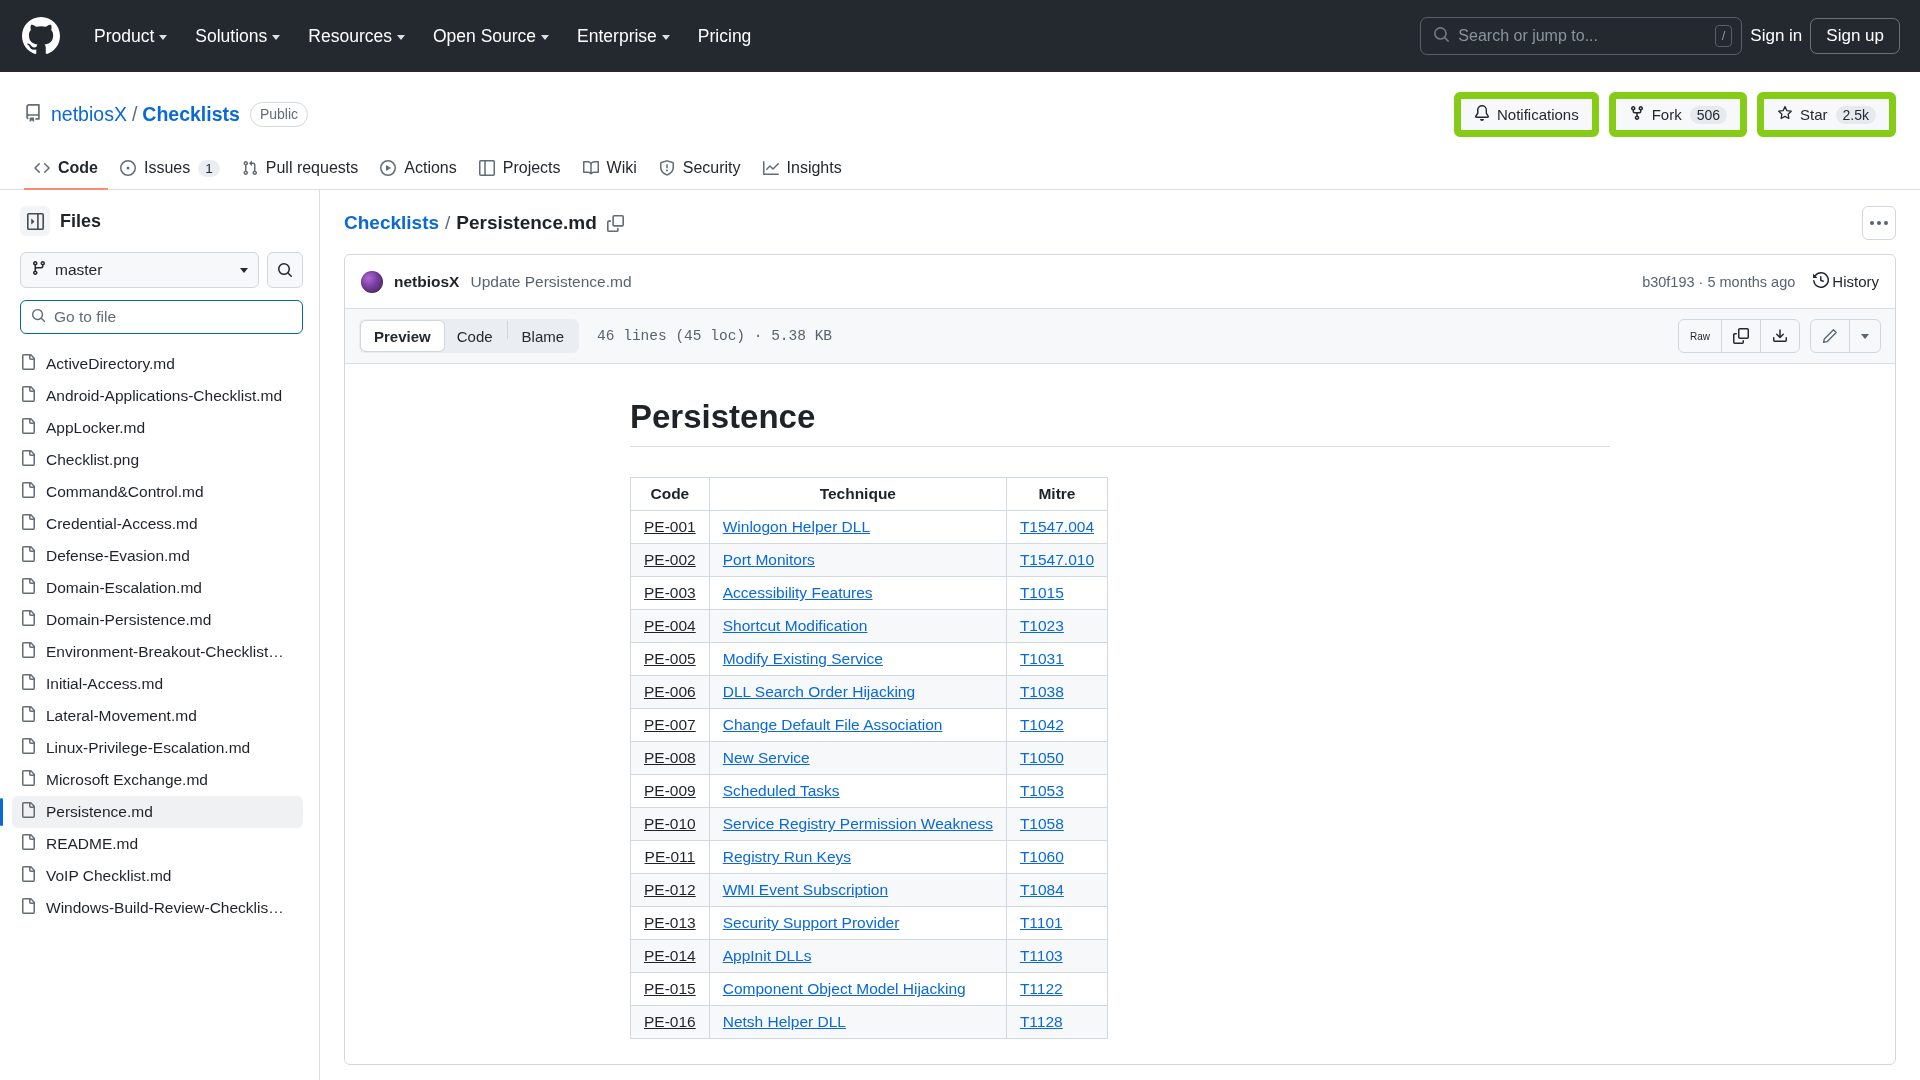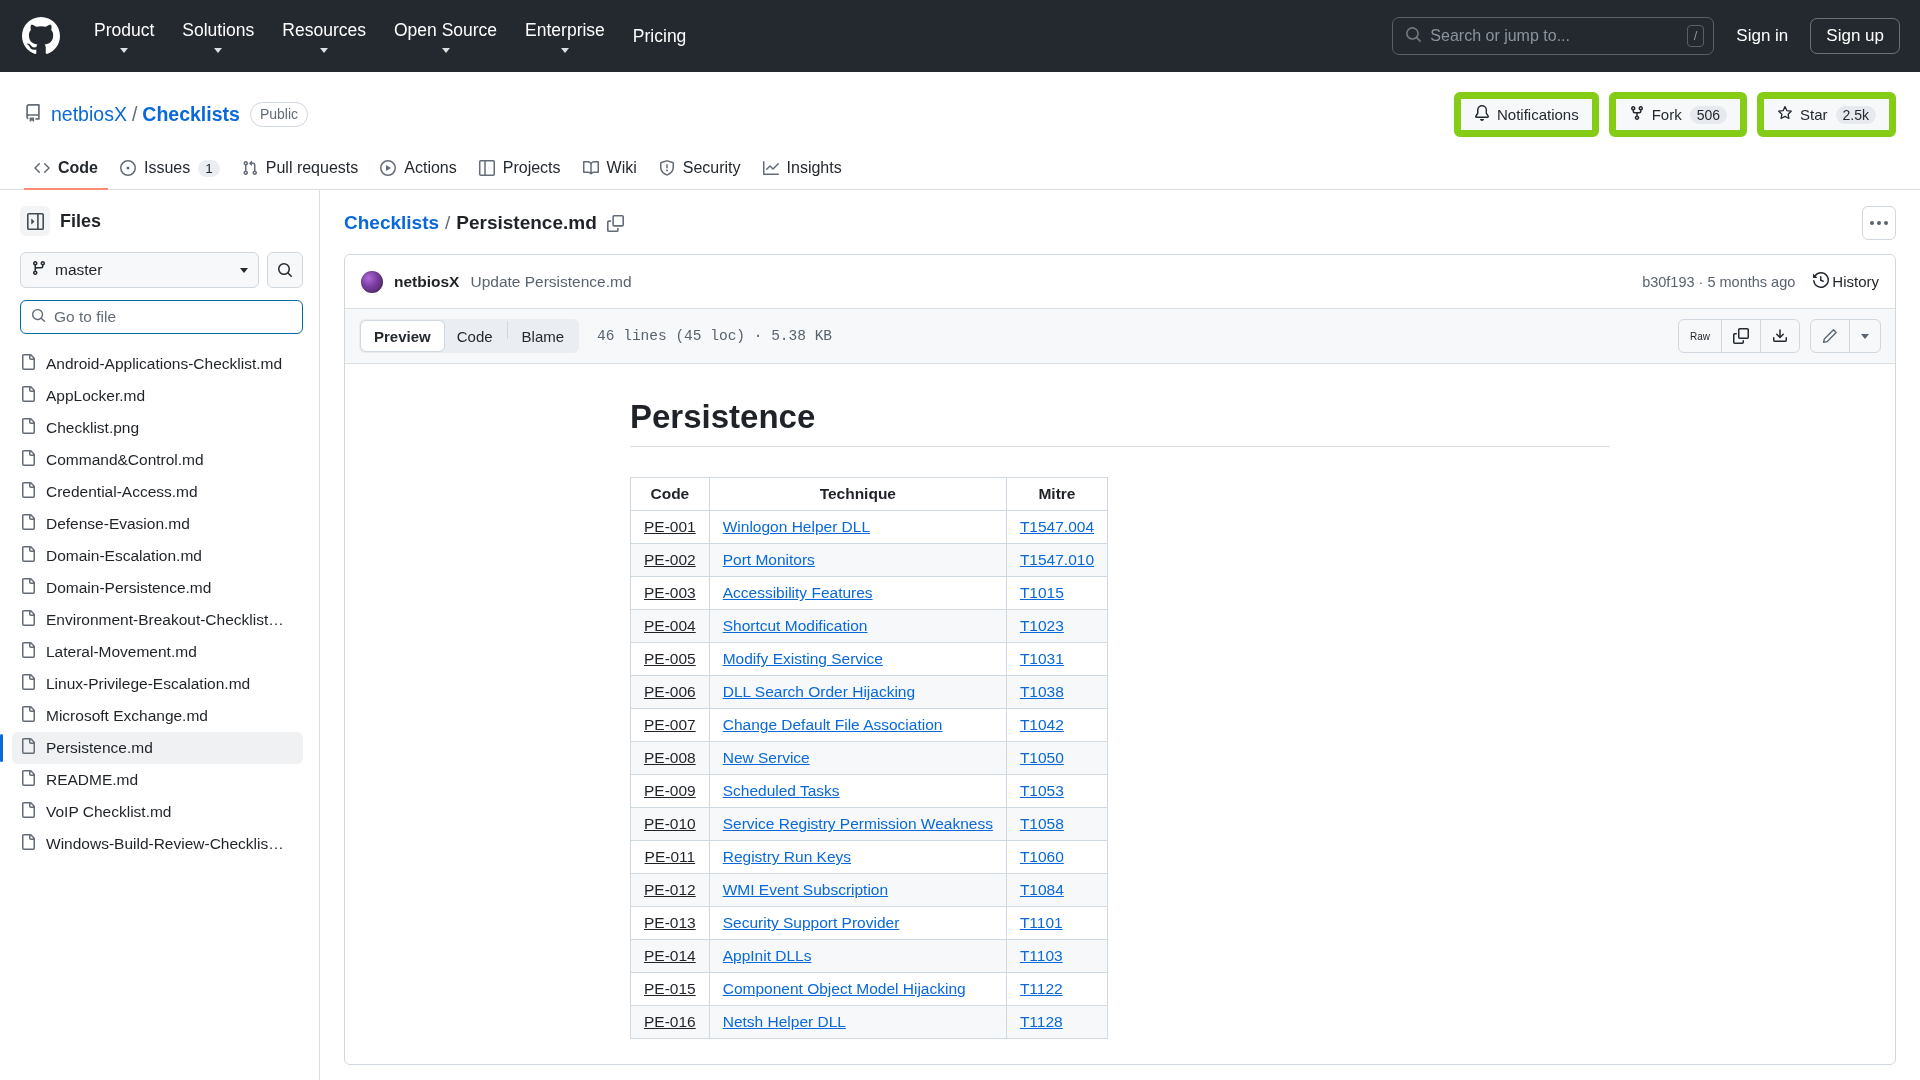--- a/index.html
+++ b/index.html
@@ -21,29 +21,28 @@
     padding: 0 20px 0 22px;
     color: #ffffff;
   }
   .gh-logo { width: 38px; height: 38px; margin-right: 20px; flex: none; }
   .gh-nav { display: flex; align-items: center; gap: 0px; }
   .gh-nav-item {
     display: flex; align-items: center; gap: 5px;
     font-size: 17.5px; color: #ffffff;
     padding: 8px 14px; border-radius: 6px; cursor: pointer;
     white-space: nowrap;
-    flex-direction: column;
   }
   .caret-d {
     width: 0; height: 0; border-left: 4.5px solid transparent;
     border-right: 4.5px solid transparent; border-top: 5px solid #ffffff;
     opacity: .85; margin-top: 2px;
   }
   .gh-header-right {
-    margin-left: auto; display: flex; align-items: center; gap: 14px;
+    margin-left: auto; display: flex; align-items: center; 
   }
   .gh-search {
     width: 322px; height: 38px;
     border: 1px solid #57606a; border-radius: 7px;
     background: transparent;
     display: flex; align-items: center; padding: 0 9px 0 12px;
     cursor: text;
   }
   .gh-search .sicon { flex: none; margin-right: 8px; opacity: .75; }
   .gh-search .sph { flex: 1; color: #8b949e; font-size: 16px; }
@@ -463,20 +462,26 @@
           </svg>
       </span>
       <span class="ph">Go to file</span>
     </div>
 
     <div class="file-list" id="file-list">
         <div class="file-item">
           <span class="ficon"><svg width="16" height="16" viewBox="0 0 16 16" fill="#636c76">
               <path d="M2 1.75C2 .784 2.784 0 3.75 0h6.586c.464 0 .909.184 1.237.513l2.914 2.914c.329.328.513.773.513 1.237v9.586A1.75 1.75 0 0 1 13.25 16h-9.5A1.75 1.75 0 0 1 2 14.25Zm1.75-.25a.25.25 0 0 0-.25.25v12.5c0 .138.112.25.25.25h9.5a.25.25 0 0 0 .25-.25V6h-2.75A1.75 1.75 0 0 1 9 4.25V1.5Zm6.75.062V4.25c0 .138.112.25.25.25h2.688l-.011-.013-2.914-2.914-.013-.011Z"></path>
             </svg></span>
+          <span class="fname">ActiveDirectory.md</span>
+        </div>
+        <div class="file-item">
+          <span class="ficon"><svg width="16" height="16" viewBox="0 0 16 16" fill="#636c76">
+              <path d="M2 1.75C2 .784 2.784 0 3.75 0h6.586c.464 0 .909.184 1.237.513l2.914 2.914c.329.328.513.773.513 1.237v9.586A1.75 1.75 0 0 1 13.25 16h-9.5A1.75 1.75 0 0 1 2 14.25Zm1.75-.25a.25.25 0 0 0-.25.25v12.5c0 .138.112.25.25.25h9.5a.25.25 0 0 0 .25-.25V6h-2.75A1.75 1.75 0 0 1 9 4.25V1.5Zm6.75.062V4.25c0 .138.112.25.25.25h2.688l-.011-.013-2.914-2.914-.013-.011Z"></path>
+            </svg></span>
           <span class="fname">Android-Applications-Checklist.md</span>
         </div>
         <div class="file-item">
           <span class="ficon"><svg width="16" height="16" viewBox="0 0 16 16" fill="#636c76">
               <path d="M2 1.75C2 .784 2.784 0 3.75 0h6.586c.464 0 .909.184 1.237.513l2.914 2.914c.329.328.513.773.513 1.237v9.586A1.75 1.75 0 0 1 13.25 16h-9.5A1.75 1.75 0 0 1 2 14.25Zm1.75-.25a.25.25 0 0 0-.25.25v12.5c0 .138.112.25.25.25h9.5a.25.25 0 0 0 .25-.25V6h-2.75A1.75 1.75 0 0 1 9 4.25V1.5Zm6.75.062V4.25c0 .138.112.25.25.25h2.688l-.011-.013-2.914-2.914-.013-.011Z"></path>
             </svg></span>
           <span class="fname">AppLocker.md</span>
         </div>
         <div class="file-item">
           <span class="ficon"><svg width="16" height="16" viewBox="0 0 16 16" fill="#636c76">
@@ -512,20 +517,26 @@
           <span class="ficon"><svg width="16" height="16" viewBox="0 0 16 16" fill="#636c76">
               <path d="M2 1.75C2 .784 2.784 0 3.75 0h6.586c.464 0 .909.184 1.237.513l2.914 2.914c.329.328.513.773.513 1.237v9.586A1.75 1.75 0 0 1 13.25 16h-9.5A1.75 1.75 0 0 1 2 14.25Zm1.75-.25a.25.25 0 0 0-.25.25v12.5c0 .138.112.25.25.25h9.5a.25.25 0 0 0 .25-.25V6h-2.75A1.75 1.75 0 0 1 9 4.25V1.5Zm6.75.062V4.25c0 .138.112.25.25.25h2.688l-.011-.013-2.914-2.914-.013-.011Z"></path>
             </svg></span>
           <span class="fname">Domain-Persistence.md</span>
         </div>
         <div class="file-item">
           <span class="ficon"><svg width="16" height="16" viewBox="0 0 16 16" fill="#636c76">
               <path d="M2 1.75C2 .784 2.784 0 3.75 0h6.586c.464 0 .909.184 1.237.513l2.914 2.914c.329.328.513.773.513 1.237v9.586A1.75 1.75 0 0 1 13.25 16h-9.5A1.75 1.75 0 0 1 2 14.25Zm1.75-.25a.25.25 0 0 0-.25.25v12.5c0 .138.112.25.25.25h9.5a.25.25 0 0 0 .25-.25V6h-2.75A1.75 1.75 0 0 1 9 4.25V1.5Zm6.75.062V4.25c0 .138.112.25.25.25h2.688l-.011-.013-2.914-2.914-.013-.011Z"></path>
             </svg></span>
           <span class="fname">Environment-Breakout-Checklist…</span>
+        </div>
+        <div class="file-item">
+          <span class="ficon"><svg width="16" height="16" viewBox="0 0 16 16" fill="#636c76">
+              <path d="M2 1.75C2 .784 2.784 0 3.75 0h6.586c.464 0 .909.184 1.237.513l2.914 2.914c.329.328.513.773.513 1.237v9.586A1.75 1.75 0 0 1 13.25 16h-9.5A1.75 1.75 0 0 1 2 14.25Zm1.75-.25a.25.25 0 0 0-.25.25v12.5c0 .138.112.25.25.25h9.5a.25.25 0 0 0 .25-.25V6h-2.75A1.75 1.75 0 0 1 9 4.25V1.5Zm6.75.062V4.25c0 .138.112.25.25.25h2.688l-.011-.013-2.914-2.914-.013-.011Z"></path>
+            </svg></span>
+          <span class="fname">Initial-Access.md</span>
         </div>
         <div class="file-item">
           <span class="ficon"><svg width="16" height="16" viewBox="0 0 16 16" fill="#636c76">
               <path d="M2 1.75C2 .784 2.784 0 3.75 0h6.586c.464 0 .909.184 1.237.513l2.914 2.914c.329.328.513.773.513 1.237v9.586A1.75 1.75 0 0 1 13.25 16h-9.5A1.75 1.75 0 0 1 2 14.25Zm1.75-.25a.25.25 0 0 0-.25.25v12.5c0 .138.112.25.25.25h9.5a.25.25 0 0 0 .25-.25V6h-2.75A1.75 1.75 0 0 1 9 4.25V1.5Zm6.75.062V4.25c0 .138.112.25.25.25h2.688l-.011-.013-2.914-2.914-.013-.011Z"></path>
             </svg></span>
           <span class="fname">Lateral-Movement.md</span>
         </div>
         <div class="file-item">
           <span class="ficon"><svg width="16" height="16" viewBox="0 0 16 16" fill="#636c76">
               <path d="M2 1.75C2 .784 2.784 0 3.75 0h6.586c.464 0 .909.184 1.237.513l2.914 2.914c.329.328.513.773.513 1.237v9.586A1.75 1.75 0 0 1 13.25 16h-9.5A1.75 1.75 0 0 1 2 14.25Zm1.75-.25a.25.25 0 0 0-.25.25v12.5c0 .138.112.25.25.25h9.5a.25.25 0 0 0 .25-.25V6h-2.75A1.75 1.75 0 0 1 9 4.25V1.5Zm6.75.062V4.25c0 .138.112.25.25.25h2.688l-.011-.013-2.914-2.914-.013-.011Z"></path>

